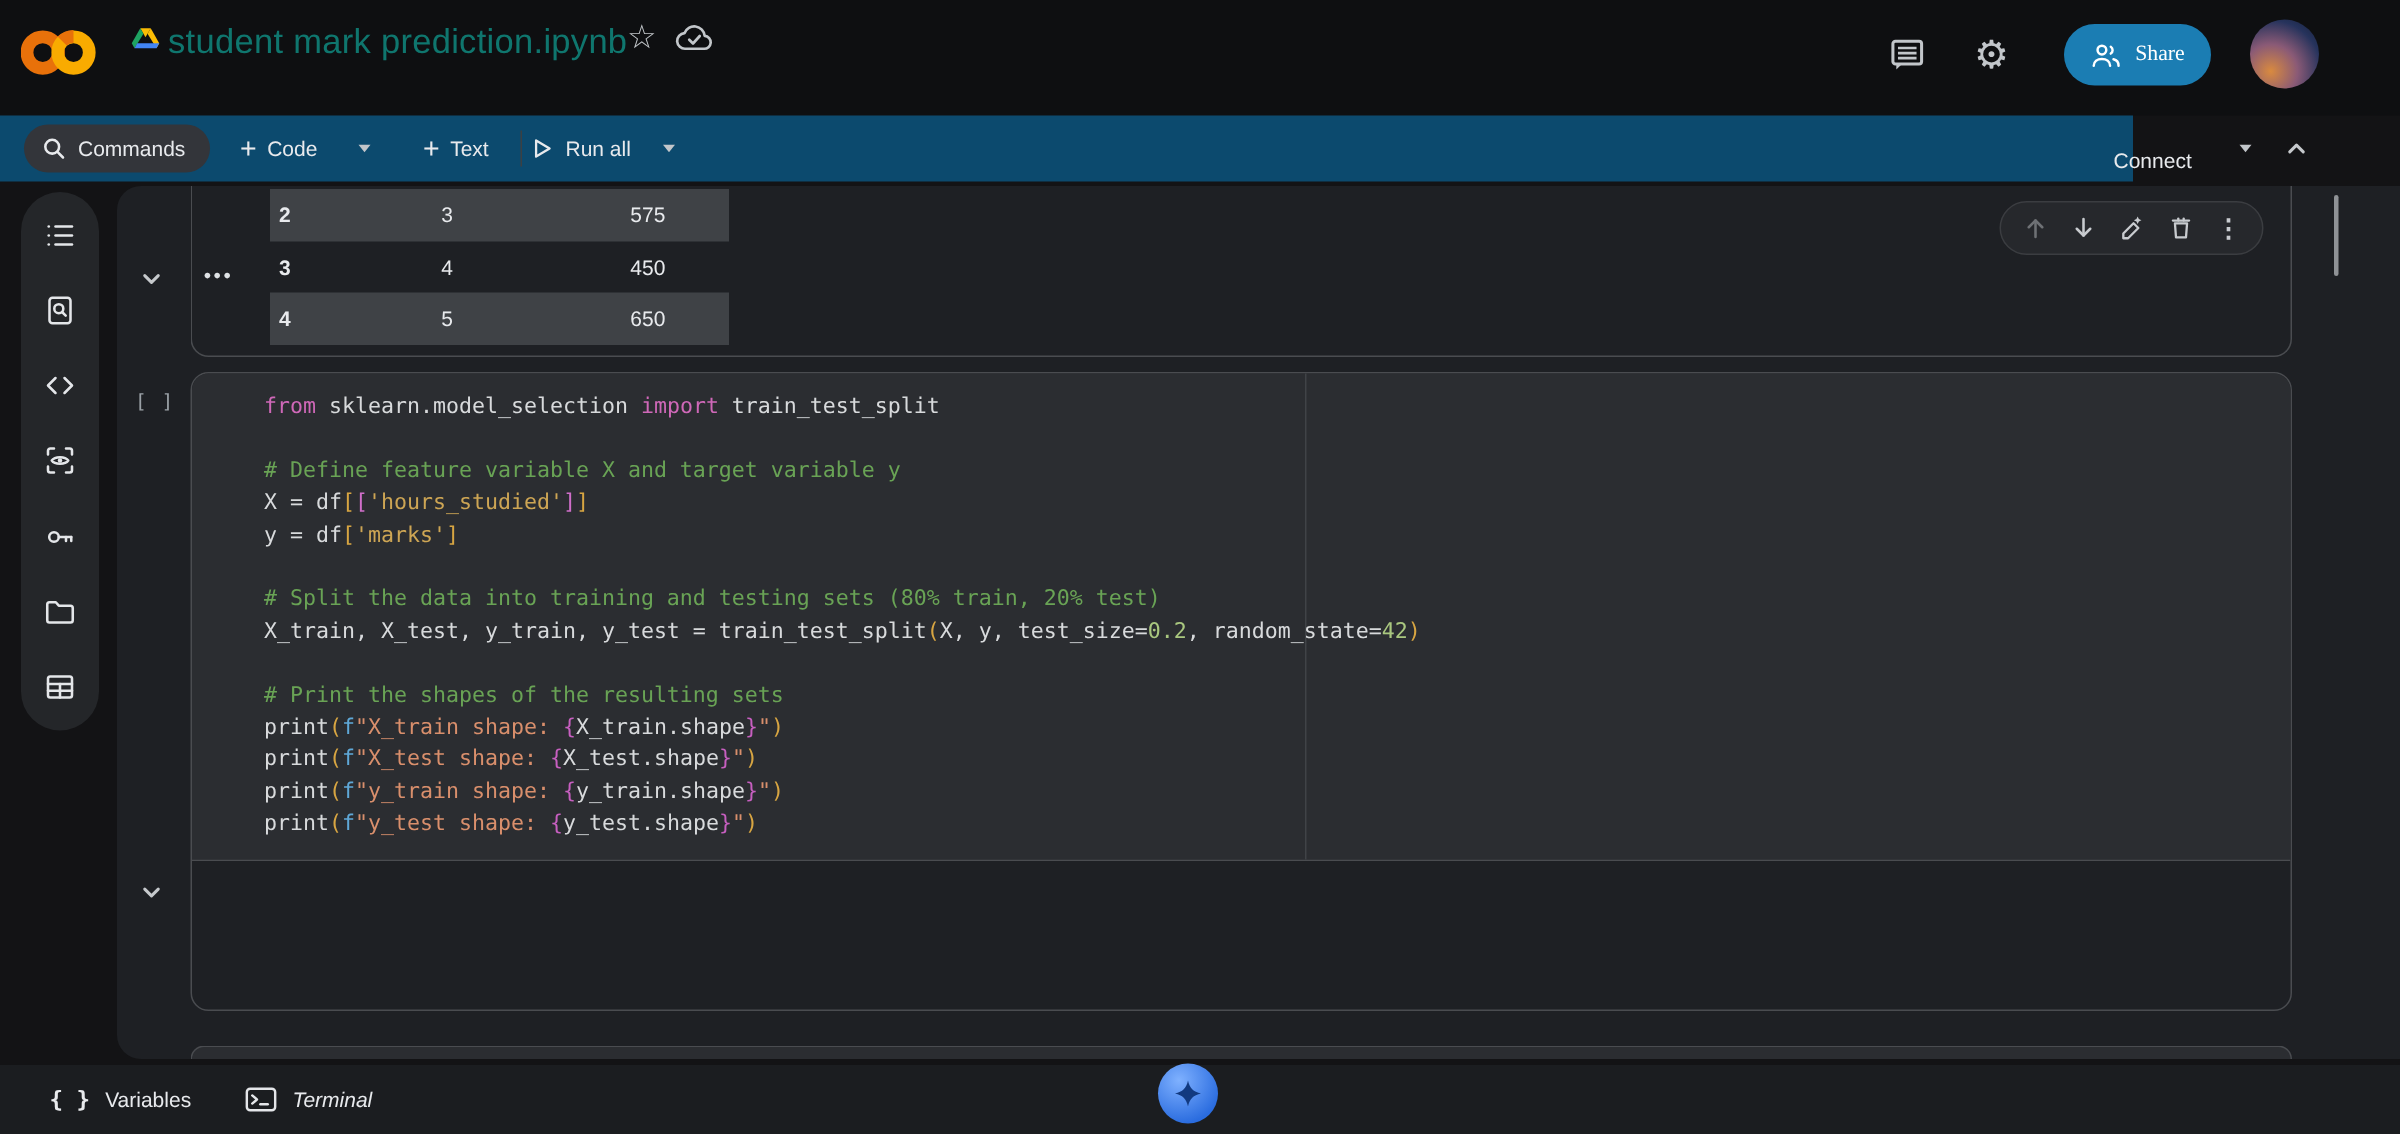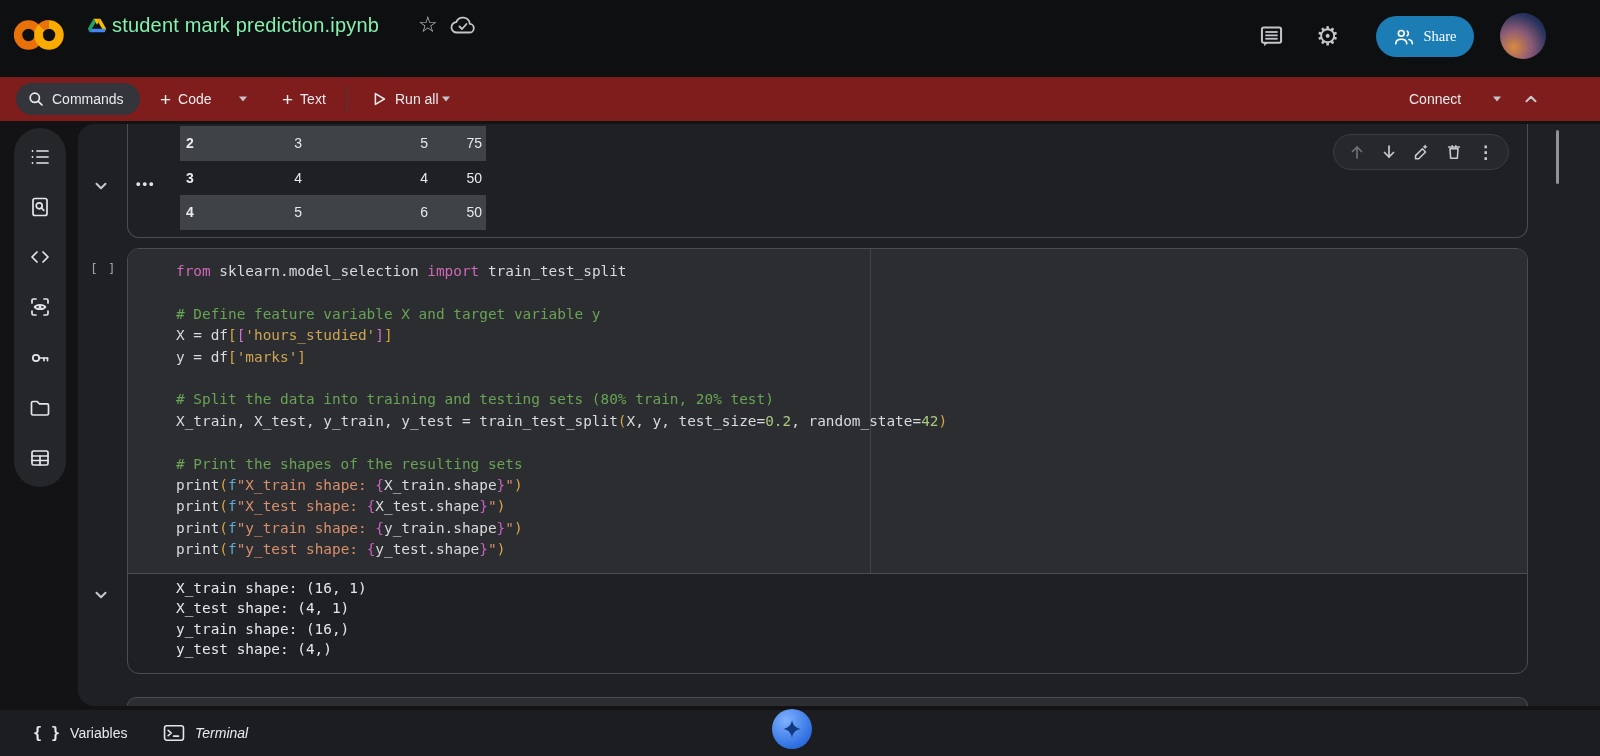--- a/index.html
+++ b/index.html
@@ -3,32 +3,32 @@
 <meta charset="utf-8">
 <style>
   * { margin:0; padding:0; box-sizing:border-box; }
   html,body { width:1600px; height:756px; overflow:hidden; background:#131315;
               font-family:"Liberation Sans", sans-serif; color:#e8eaed; }
   .abs { position:absolute; }
   svg { display:block; }
 
   
   .header { position:absolute; left:0; top:0; width:1600px; height:77px; background:#0e0f11; }
-  .nb-title { position:absolute; left:112px; top:14px; font-size:20px; color:#86efac; letter-spacing:.2px; }
+  .nb-title { position:absolute; left:112px; top:14px; font-size:23px; color:#0f766e; letter-spacing:.2px; }
   .menu-bar { position:absolute; left:87px; top:46px; display:flex; gap:23px; }
   .menu-item { font-size:14px; color:#e8eaed; cursor:default; }
   .icon-btn { color:#c2c6ca; }
   .share-btn { position:absolute; left:1376px; top:16px; width:98px; height:41px; border-radius:21px;
                background:var(--share,#1b7db3); display:flex; align-items:center; justify-content:center; gap:8px; }
   .share-btn span { font-size:14.5px; font-weight:500; color:#fff;font-family:Liberation Serif, serif; }
   .avatar { position:absolute; left:1500px; top:13px; width:46px; height:46px; border-radius:50%;
             background:radial-gradient(circle at 30% 75%, #d98a3f 0%, #8a5a76 38%, #26335c 72%, #141c33 100%); }
 
   
-  .toolbar { position:absolute; left:0; top:77px; width:1600px; height:44px; background:#7f1d1d; }
+  .toolbar { position:absolute; left:0; top:77px; width:1422px; height:44px; background:#0c4a6e; }
   .commands-pill { position:absolute; left:16px; top:6px; height:32px; width:124px; border-radius:16px;
                    background:#33353a; display:flex; align-items:center; gap:8px; padding-left:12px; }
   .tb-label { font-size:14px; font-weight:500; color:#e8eaed; }
   .tb-group { position:absolute; top:6px; height:32px; display:flex; align-items:center; gap:7px; }
   .plus { font-size:19px; font-weight:400; color:#e8eaed; line-height:1; }
   .caret { width:10px; height:6px; fill:#c2c6ca; }
   .v-divider { position:absolute; left:347px; top:10px; width:1px; height:24px; background:#3c4043; }
 
   
   .sidebar { position:absolute; left:14px; top:128px; width:52px; height:359px; background:#242629;
@@ -44,21 +44,21 @@
 
   
   .cell1 { position:absolute; left:127px; top:124px; width:1401px; height:114px;
            border:1px solid #4a4c50; border-top:none; border-radius:0 0 12px 12px; }
   .df-table { position:absolute; left:52px; top:2px; font-size:14px; }
   .df-row { display:flex; align-items:center; height:34.5px; }
   .df-row.striped { background:#3f4246; }
   .df-idx { width:26px; padding-left:6px; font-weight:700; text-align:left; }
   .df-c1 { width:96px; text-align:right; }
   .df-c2 { width:126px; text-align:right; }
-  .df-c3 { width:58px; text-align:right; padding-right:4px; }
+  .df-c3 { width:58px; padding-right:4px; }
   .more-dots { position:absolute; left:136px; top:176px; font-size:13px; letter-spacing:2px;
                color:#dfe2e5; font-weight:700; }
   .cell-toolbar { position:absolute; left:1333px; top:134px; width:176px; height:36px; background:#26282c;
                   border:1px solid #3b3d41; border-radius:18px; display:flex; align-items:center;
                   justify-content:space-evenly; }
   .ct-ic svg { stroke:#c8cbcf; fill:none; stroke-width:1.7; stroke-linecap:round; stroke-linejoin:round; }
   .ct-ic.dim svg { stroke:#6e7175; }
   .kebab { color:#c8cbcf; font-size:17px; font-weight:700; line-height:1; }
 
   .gutter-chevron { position:absolute; width:18px; height:18px; }
@@ -172,33 +172,33 @@
       </svg>
   </div>
 
   <div class="tb-group" style="left:282px;">
     <span class="plus">+</span>
     <span class="tb-label">Text</span>
   </div>
 
   <div class="v-divider"></div>
 
-  <div class="tb-group" style="left:370px;">
+  <div class="tb-group" style="left:352px;">
     <svg width="18" height="18" viewBox="0 0 20 20">
       <polygon points="6,4 16,10 6,16" fill="none" stroke="#e8eaed" stroke-width="1.7" stroke-linejoin="round"></polygon>
     </svg>
     <span class="tb-label">Run all</span>
   </div>
   <div class="abs" style="left:441px; top:19px;">
     <svg class="caret" viewBox="0 0 10 6">
         <polygon points="1,0.5 9,0.5 5,5.5"></polygon>
       </svg>
   </div>
 
-  <div class="tb-group" style="left:1409px;">
+  <div class="tb-group" style="left:1409px;align-items:flex-end;">
     <span class="tb-label">Connect</span>
   </div>
   <div class="abs" style="left:1492px; top:19px;">
     <svg class="caret" viewBox="0 0 10 6">
         <polygon points="1,0.5 9,0.5 5,5.5"></polygon>
       </svg>
   </div>
   <div class="abs" style="left:1522px; top:13px;">
     <svg width="18" height="18" viewBox="0 0 16 16">
       <polyline points="4,10 8,6 12,10" fill="none" stroke="#c6c9cc" stroke-width="1.8" stroke-linecap="round" stroke-linejoin="round"></polyline>
@@ -323,23 +323,20 @@
     </svg>
   </div>
   <div class="kebab">⋮</div>
 </div>
 
 <div class="cell2">
   <div class="editor">
     <div class="ruler"></div>
     <div class="code"><div class="code-line"><span class="tok-keyword">from</span><span class="tok-plain"> sklearn.model_selection </span><span class="tok-keyword">import</span><span class="tok-plain"> train_test_split</span></div><div class="code-line">&nbsp;</div><div class="code-line"><span class="tok-comment"># Define feature variable X and target variable y</span></div><div class="code-line"><span class="tok-plain">X = df</span><span class="tok-bracket1">[</span><span class="tok-bracket2">[</span><span class="tok-string_alt">'hours_studied'</span><span class="tok-bracket2">]</span><span class="tok-bracket1">]</span></div><div class="code-line"><span class="tok-plain">y = df</span><span class="tok-bracket1">[</span><span class="tok-string_alt">'marks'</span><span class="tok-bracket1">]</span></div><div class="code-line">&nbsp;</div><div class="code-line"><span class="tok-comment"># Split the data into training and testing sets (80% train, 20% test)</span></div><div class="code-line"><span class="tok-plain">X_train, X_test, y_train, y_test = train_test_split</span><span class="tok-bracket1">(</span><span class="tok-plain">X, y, test_size=</span><span class="tok-number">0.2</span><span class="tok-plain">, random_state=</span><span class="tok-number">42</span><span class="tok-bracket1">)</span></div><div class="code-line">&nbsp;</div><div class="code-line"><span class="tok-comment"># Print the shapes of the resulting sets</span></div><div class="code-line"><span class="tok-plain">print</span><span class="tok-bracket1">(</span><span class="tok-fstring_prefix">f</span><span class="tok-string">"X_train shape: </span><span class="tok-brace">{</span><span class="tok-plain">X_train.shape</span><span class="tok-brace">}</span><span class="tok-string">"</span><span class="tok-bracket1">)</span></div><div class="code-line"><span class="tok-plain">print</span><span class="tok-bracket1">(</span><span class="tok-fstring_prefix">f</span><span class="tok-string">"X_test shape: </span><span class="tok-brace">{</span><span class="tok-plain">X_test.shape</span><span class="tok-brace">}</span><span class="tok-string">"</span><span class="tok-bracket1">)</span></div><div class="code-line"><span class="tok-plain">print</span><span class="tok-bracket1">(</span><span class="tok-fstring_prefix">f</span><span class="tok-string">"y_train shape: </span><span class="tok-brace">{</span><span class="tok-plain">y_train.shape</span><span class="tok-brace">}</span><span class="tok-string">"</span><span class="tok-bracket1">)</span></div><div class="code-line"><span class="tok-plain">print</span><span class="tok-bracket1">(</span><span class="tok-fstring_prefix">f</span><span class="tok-string">"y_test shape: </span><span class="tok-brace">{</span><span class="tok-plain">y_test.shape</span><span class="tok-brace">}</span><span class="tok-string">"</span><span class="tok-bracket1">)</span></div></div>
   </div>
-  <div class="output-area">
-    <div class="out-text"><div>X_train shape: (16, 1)</div><div>X_test shape: (4, 1)</div><div>y_train shape: (16,)</div><div>y_test shape: (4,)</div></div>
-  </div>
 </div>
 <div class="exec-ind">[ ]</div>
 <div class="gutter-chevron abs" style="left:92px; top:586px;">
   <svg viewBox="0 0 16 16">
       <polyline points="4,6 8,10 12,6"></polyline>
     </svg>
 </div>
 
 <div class="cell3"></div>
 

